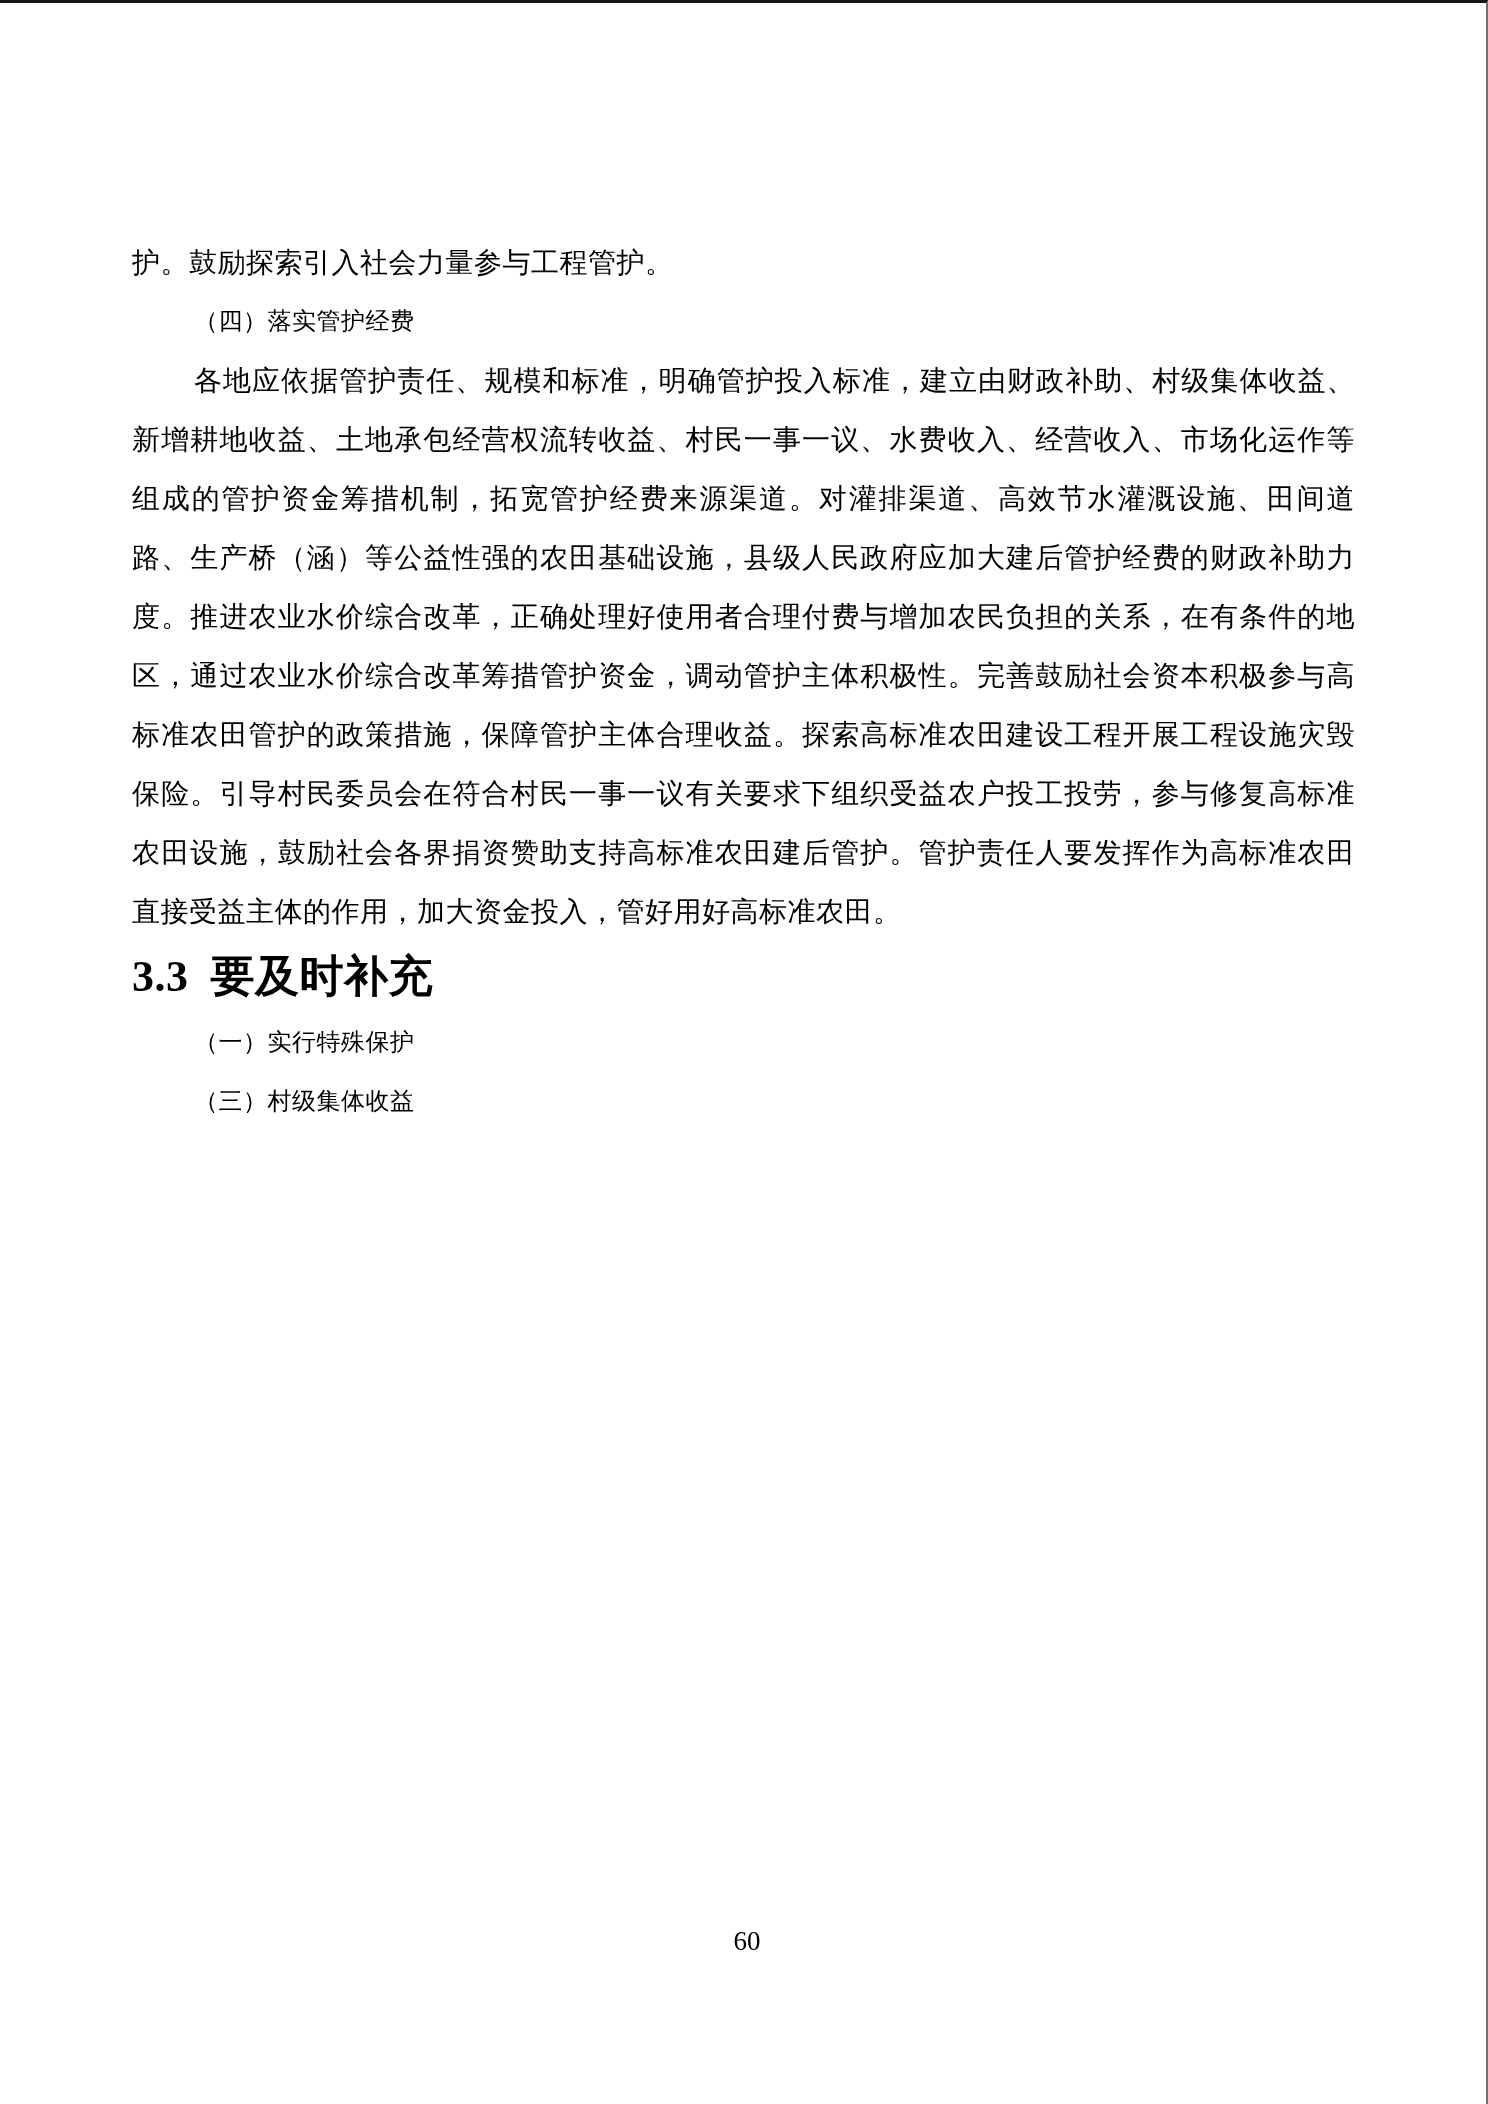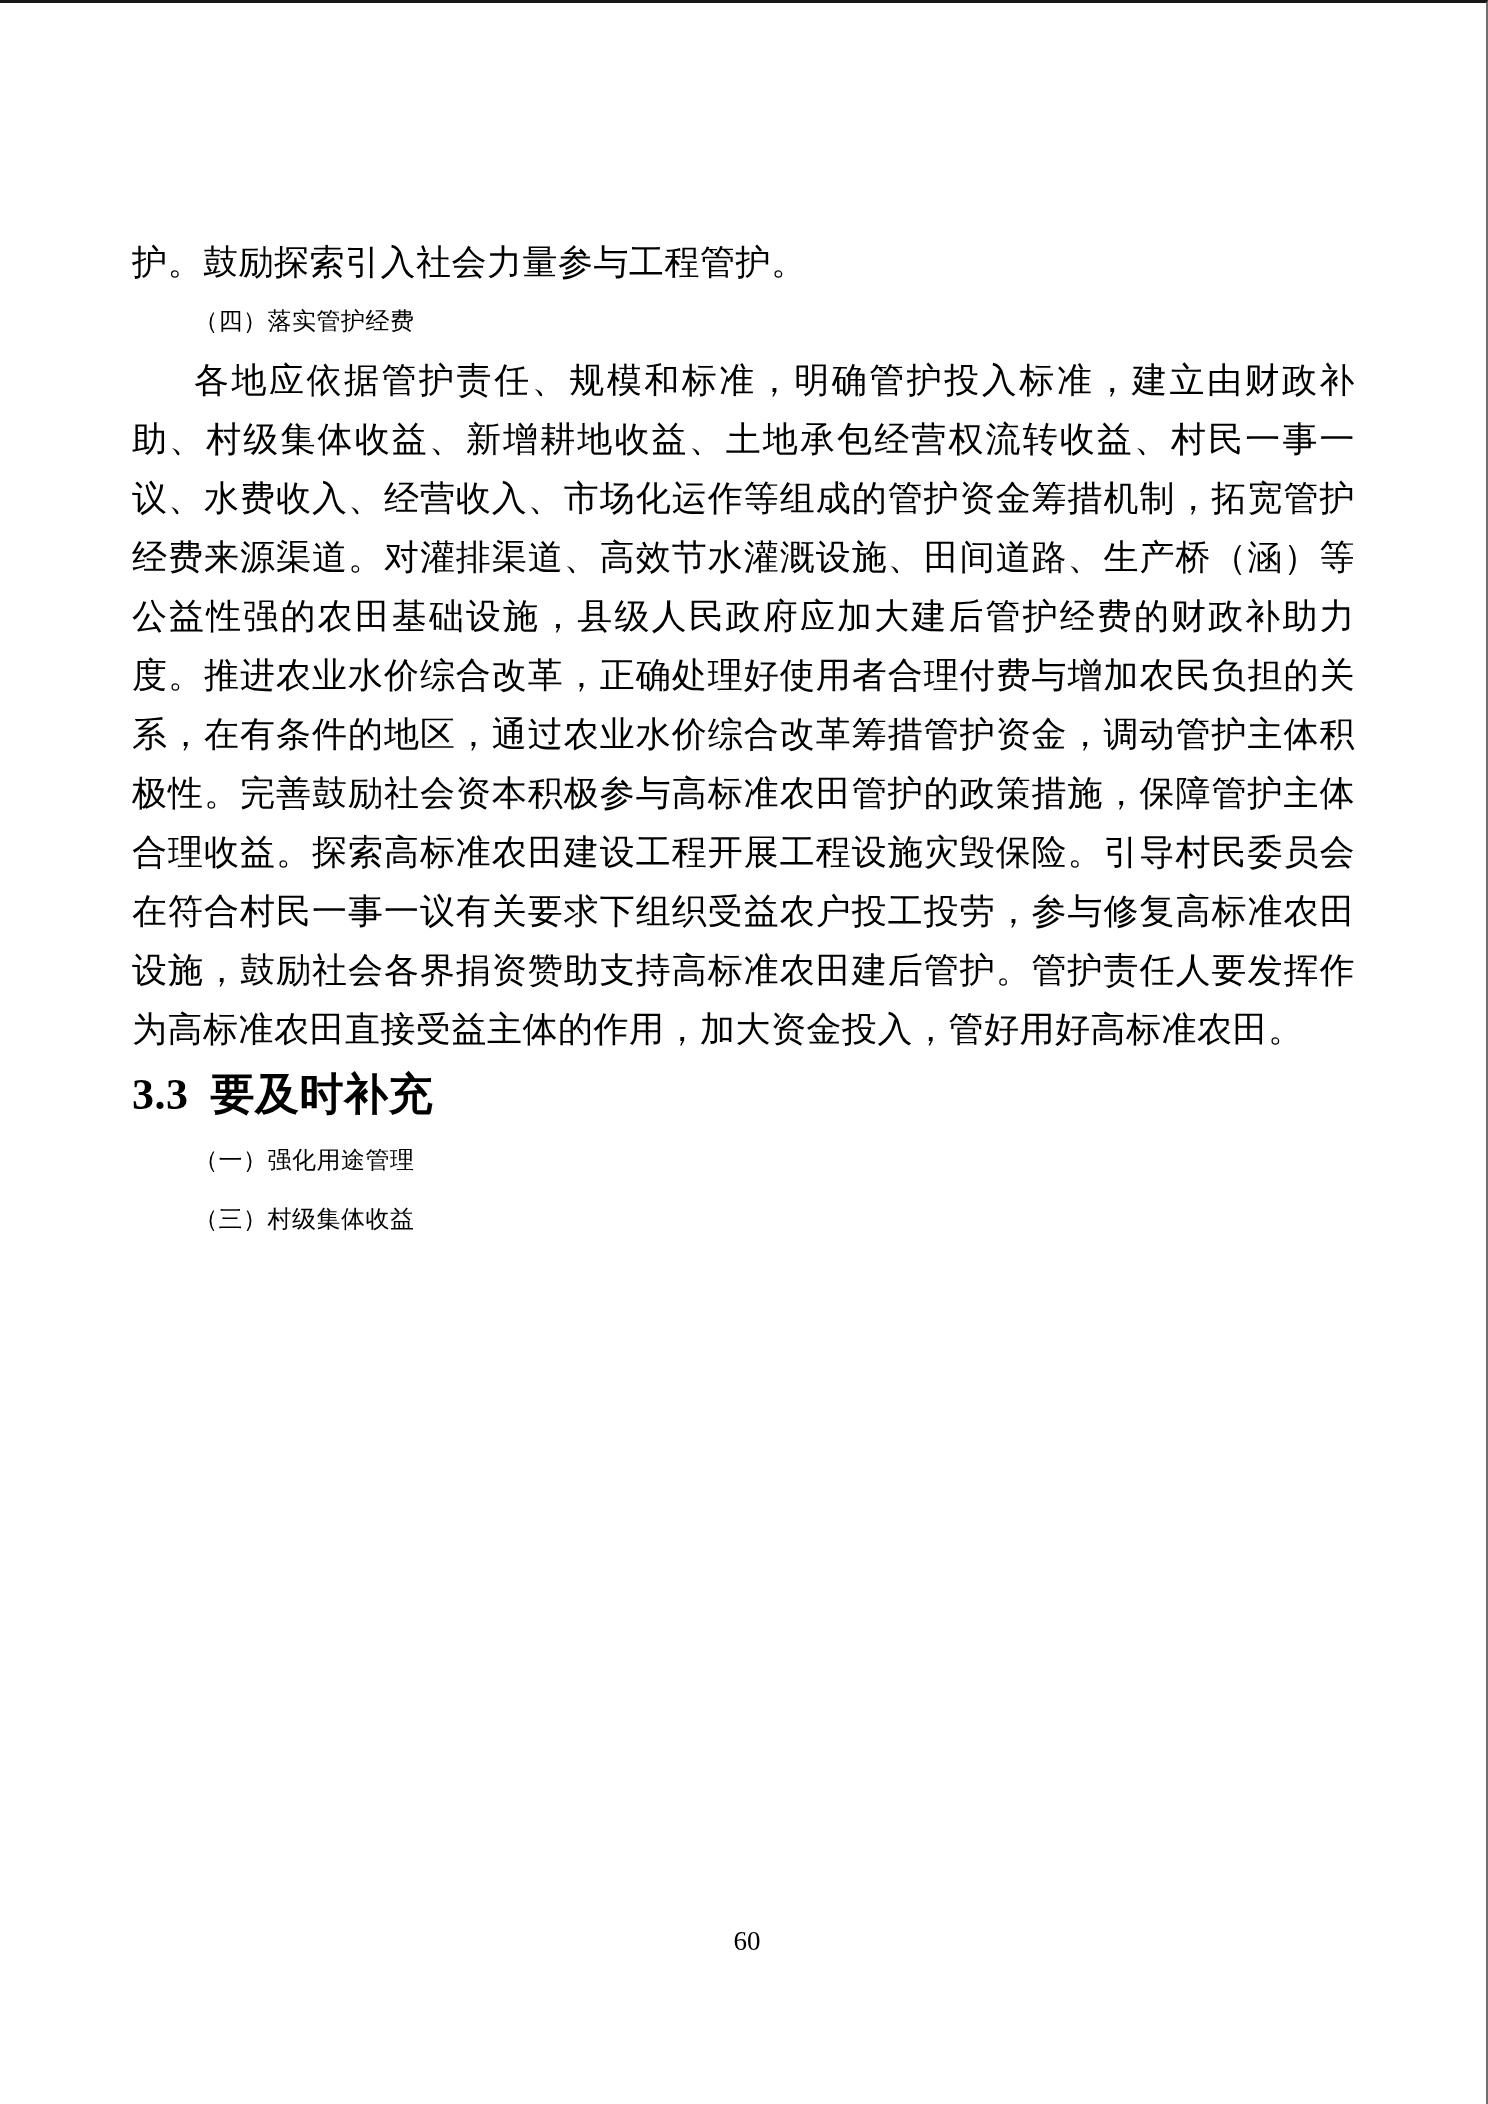--- a/index.html
+++ b/index.html
@@ -16,21 +16,21 @@
     overflow:hidden;
   }
   .content{
     position:absolute;
     left:132px;
     top:230px;
     width:1223px;
   }
   .para{
     margin:0;
-    font-size:35px;
+    font-size:28px;
     line-height:59px;
     text-align:justify;
     text-align-last:left;
     text-justify:inter-ideograph;
     letter-spacing:0.5px;
   }
   .para.indent{ text-indent:62px; }
   .subhead{
     margin:0;
     font-size:24px;
@@ -65,21 +65,21 @@
     <p class="para">护。鼓励探索引入社会力量参与工程管护。</p>
 
     <p class="subhead">（四）落实管护经费</p>
 
     <p class="para indent">各地应依据管护责任、规模和标准，明确管护投入标准，建立由财政补助、村级集体收益、新增耕地收益、土地承包经营权流转收益、村民一事一议、水费收入、经营收入、市场化运作等组成的管护资金筹措机制，拓宽管护经费来源渠道。对灌排渠道、高效节水灌溉设施、田间道路、生产桥（涵）等公益性强的农田基础设施，县级人民政府应加大建后管护经费的财政补助力度。推进农业水价综合改革，正确处理好使用者合理付费与增加农民负担的关系，在有条件的地区，通过农业水价综合改革筹措管护资金，调动管护主体积极性。完善鼓励社会资本积极参与高标准农田管护的政策措施，保障管护主体合理收益。探索高标准农田建设工程开展工程设施灾毁保险。引导村民委员会在符合村民一事一议有关要求下组织受益农户投工投劳，参与修复高标准农田设施，鼓励社会各界捐资赞助支持高标准农田建后管护。管护责任人要发挥作为高标准农田直接受益主体的作用，加大资金投入，管好用好高标准农田。</p>
 
     <h2 class="section-heading">
       <span class="hnum">3.3</span><span>要及时补充</span>
     </h2>
 
-    <p class="subhead">（一）强化用途管理</p>
+    <p class="subhead">（一）实行特殊保护</p>
 
 
 
 
     <p class="subhead">（三）村级集体收益</p>
   </div>
 
   <div class="page-footer">60</div>
 </div>
 

